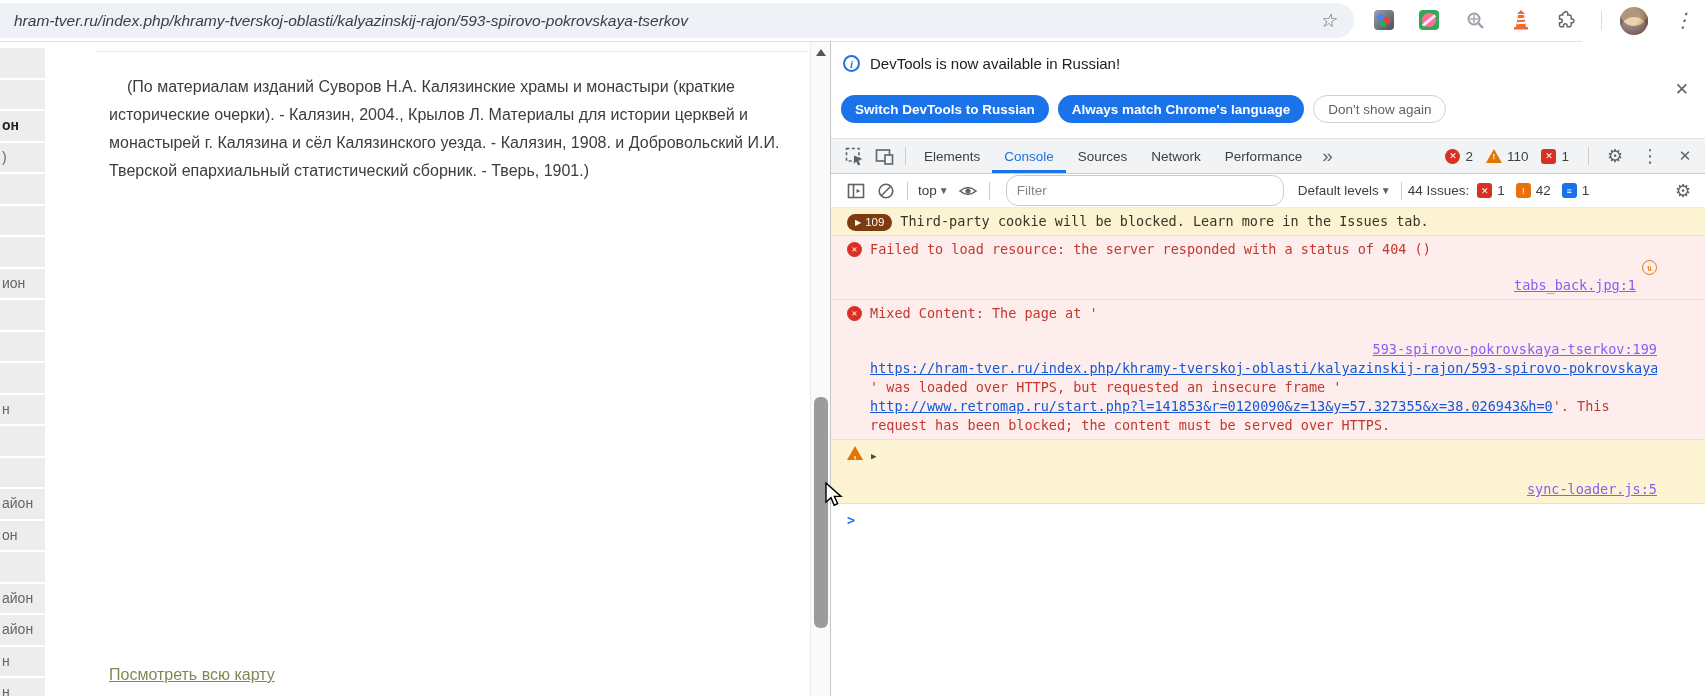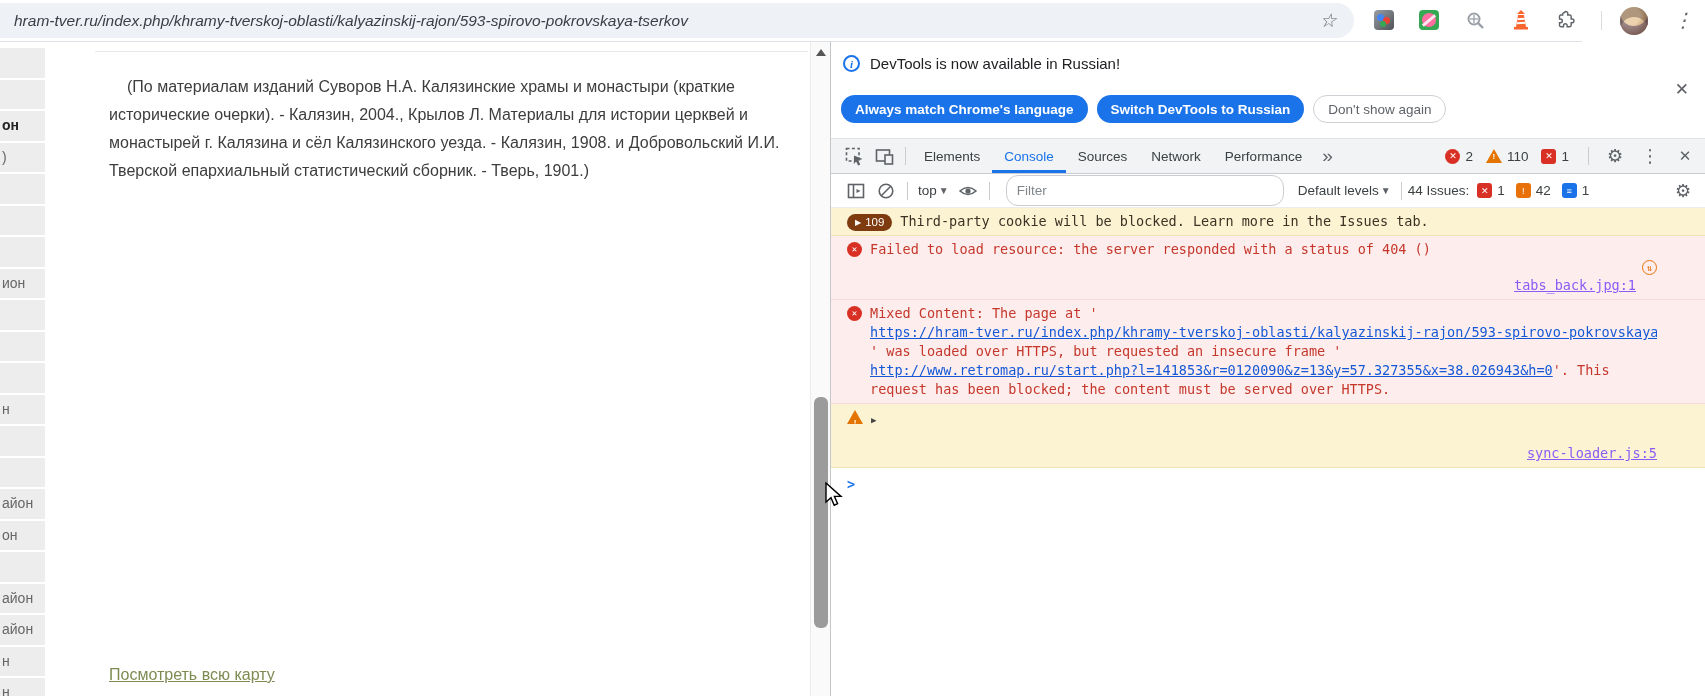--- a/index.html
+++ b/index.html
@@ -211,22 +211,22 @@
 </div>
 
 <div class="devtools">
 
   <div class="dt-banner">
     <div class="banner-row1">
       <span class="info-ic">i</span>
       <span class="banner-msg">DevTools is now available in Russian!</span>
     </div>
     <div class="banner-row2">
+      <div class="pill-btn primary">Switch DevTools to Russian</div>
       <div class="pill-btn primary">Always match Chrome's language</div>
-      <div class="pill-btn primary">Switch DevTools to Russian</div>
       <div class="pill-btn ghost">Don't show again</div>
     </div>
     <span class="banner-close">✕</span>
   </div>
 
   <div class="dt-tabbar">
     <span class="tool-ic">
       <svg width="19" height="19" viewBox="0 0 19 19">
           <rect x="1.5" y="1.5" width="12.5" height="12.5" fill="none" stroke="#5f6368" stroke-width="1.6" stroke-dasharray="3 2.4"></rect>
           <polygon points="9,8.5 17.5,12 13.3,13.4 15.3,17.6 13.1,18.6 11.2,14.4 8.8,17" fill="#5f6368"></polygon>
@@ -321,21 +321,21 @@
         </span>
         <span class="lines" style="display: block;">
           <div class="line"><span class="">Failed to load resource: the server responded with a status of 404 ()</span><span class="right"><span class="src">tabs_back.jpg:1</span><span class="initiator">⇅</span></span></div>
         </span>
       </div>
       <div class="msg error">
         <span class="ico-slot">
           <span class="err-ico">✕</span>
         </span>
         <span class="lines" style="display: block;">
-          <div class="line"><span class="">Mixed Content: The page at '</span></div>
+          <div class="line"><span class="">Mixed Content: The page at '</span><span class="right"><span class="src">593-spirovo-pokrovskaya-tserkov:199</span></span></div>
           <div class="line"><span class="clink">https://hram-tver.ru/index.php/khramy-tverskoj-oblasti/kalyazinskij-rajon/593-spirovo-pokrovskaya-t</span></div>
           <div class="line"><span class="">' was loaded over HTTPS, but requested an insecure frame '</span></div>
           <div class="line"><span class="clink">http://www.retromap.ru/start.php?l=141853&amp;r=0120090&amp;z=13&amp;y=57.327355&amp;x=38.026943&amp;h=0</span><span class="">'. This</span></div>
           <div class="line"><span class="">request has been blocked; the content must be served over HTTPS.</span></div>
         </span>
       </div>
       <div class="msg warning">
         <span class="ico-slot">
           <span class="tri">
             <b>!</b>

